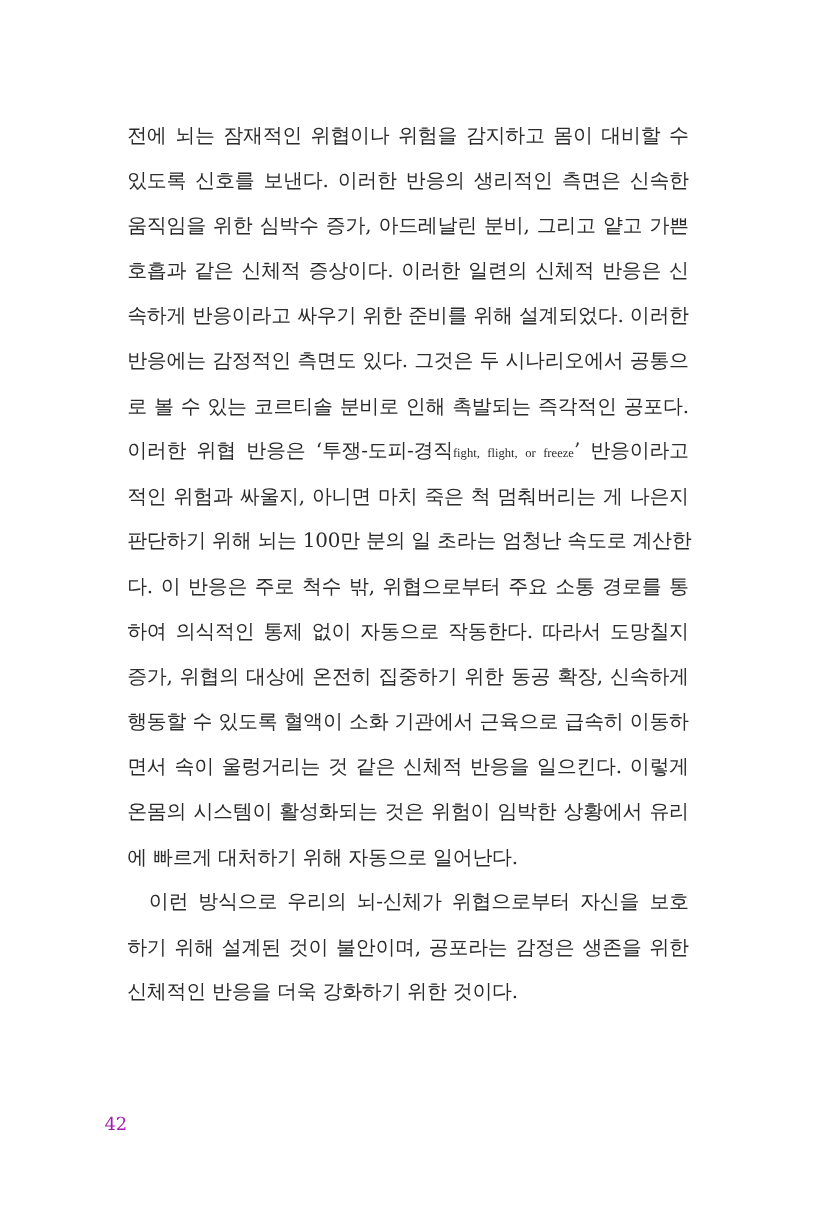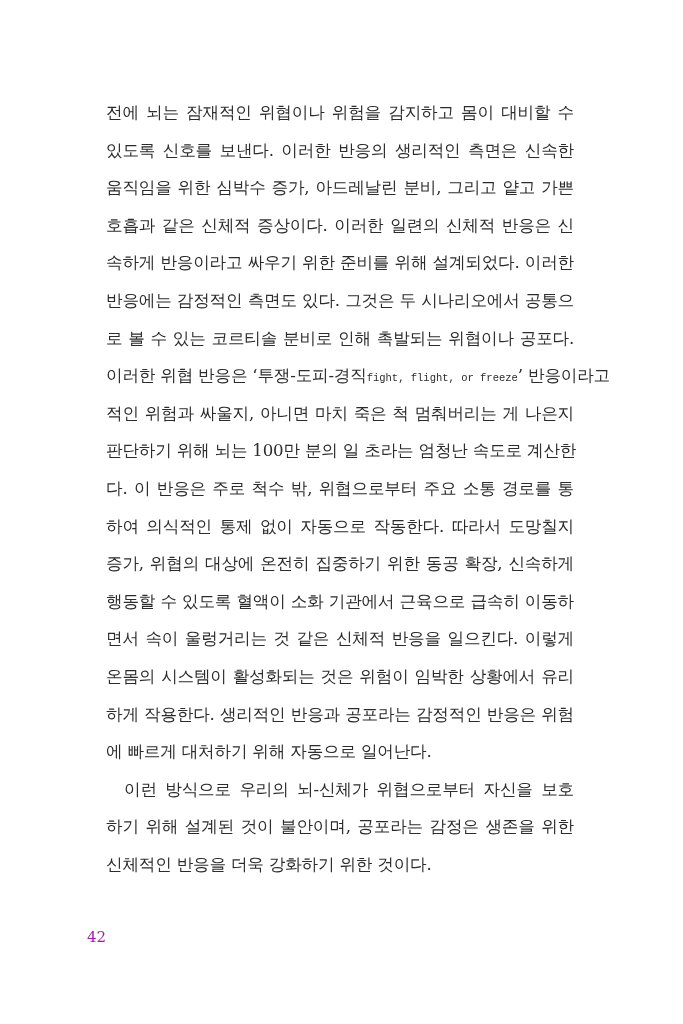--- a/index.html
+++ b/index.html
@@ -38,21 +38,21 @@
       text-align-last: justify;
       letter-spacing: -0.2px;
     }
     .line.last {
       text-align-last: left;
     }
     .line.indent {
       padding-left: 18px;
     }
     .gloss {
-      font-family: Liberation Mono, monospace;
+      font-family: Liberation Serif, serif;
       font-size: 10.5px;
       letter-spacing: 0;
     }
     .page-number {
       position: absolute;
       left: 87px;
       top: 928px;
       font-size: 15px;
       color: #a21caf;
       font-family: "DejaVu Serif", serif;
@@ -63,33 +63,32 @@
 
 <div class="page">
   <div class="text-block">
 
     <div class="line">전에 뇌는 잠재적인 위협이나 위험을 감지하고 몸이 대비할 수</div>
     <div class="line">있도록 신호를 보낸다. 이러한 반응의 생리적인 측면은 신속한</div>
     <div class="line">움직임을 위한 심박수 증가, 아드레날린 분비, 그리고 얕고 가쁜</div>
     <div class="line">호흡과 같은 신체적 증상이다. 이러한 일련의 신체적 반응은 신</div>
     <div class="line">속하게 반응이라고 싸우기 위한 준비를 위해 설계되었다. 이러한</div>
     <div class="line">반응에는 감정적인 측면도 있다. 그것은 두 시나리오에서 공통으</div>
-    <div class="line">로 볼 수 있는 코르티솔 분비로 인해 촉발되는 위협이나 공포다.</div>
+    <div class="line">로 볼 수 있는 코르티솔 분비로 인해 촉발되는 즉각적인 공포다.</div>
     <div class="line">
       <span>이러한 위협 반응은 ‘투쟁-도피-경직</span><span class="gloss">fight, flight, or freeze</span><span>’ 반응이라고</span>
     </div>
     <div class="line">적인 위험과 싸울지, 아니면 마치 죽은 척 멈춰버리는 게 나은지</div>
     <div class="line">판단하기 위해 뇌는 100만 분의 일 초라는 엄청난 속도로 계산한</div>
     <div class="line">다. 이 반응은 주로 척수 밖, 위협으로부터 주요 소통 경로를 통</div>
     <div class="line">하여 의식적인 통제 없이 자동으로 작동한다. 따라서 도망칠지</div>
     <div class="line">증가, 위협의 대상에 온전히 집중하기 위한 동공 확장, 신속하게</div>
     <div class="line">행동할 수 있도록 혈액이 소화 기관에서 근육으로 급속히 이동하</div>
     <div class="line">면서 속이 울렁거리는 것 같은 신체적 반응을 일으킨다. 이렇게</div>
     <div class="line">온몸의 시스템이 활성화되는 것은 위험이 임박한 상황에서 유리</div>
-    <div class="line">하게 작용한다. 생리적인 반응과 공포라는 감정적인 반응은 위험</div>
     <div class="line last">에 빠르게 대처하기 위해 자동으로 일어난다.</div>
 
     <div class="line indent">이런 방식으로 우리의 뇌-신체가 위협으로부터 자신을 보호</div>
     <div class="line">하기 위해 설계된 것이 불안이며, 공포라는 감정은 생존을 위한</div>
     <div class="line last">신체적인 반응을 더욱 강화하기 위한 것이다.</div>
   </div>
 
   <div class="page-number">42</div>
 </div>
 

